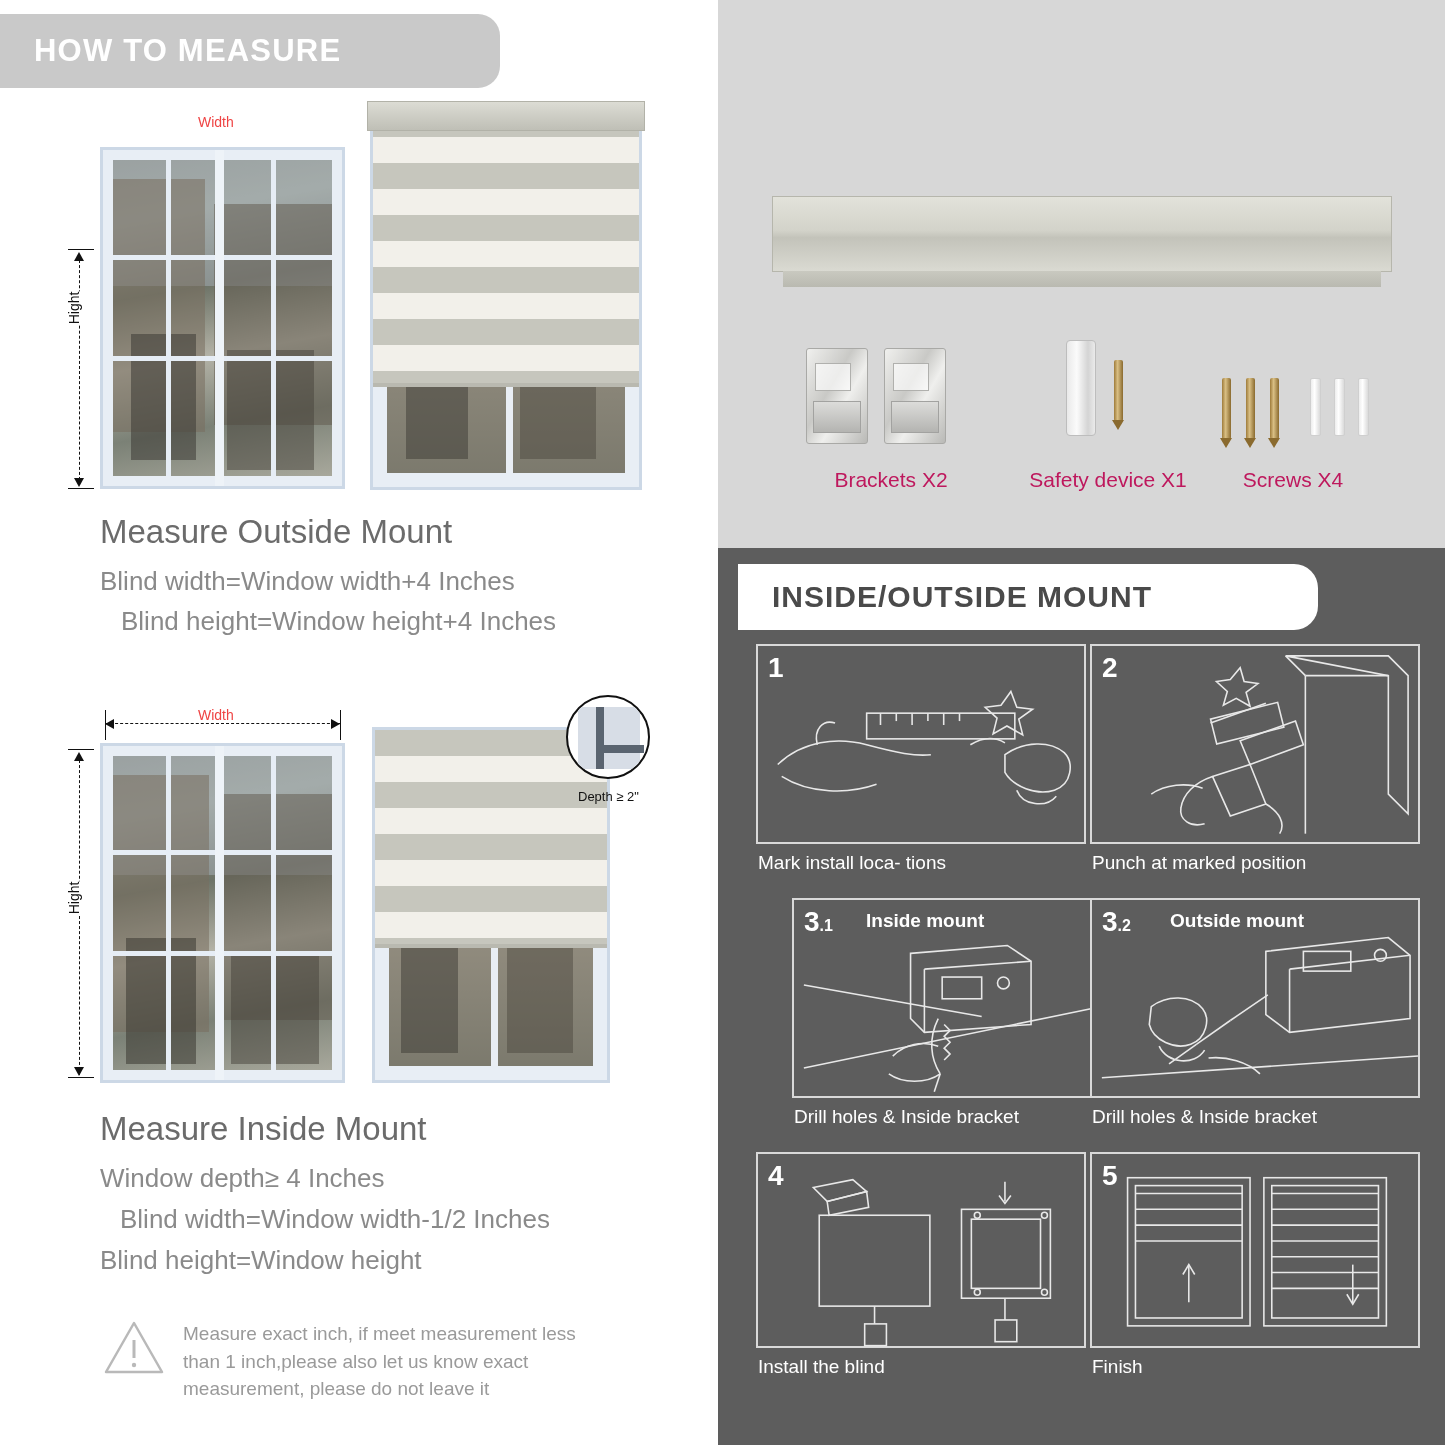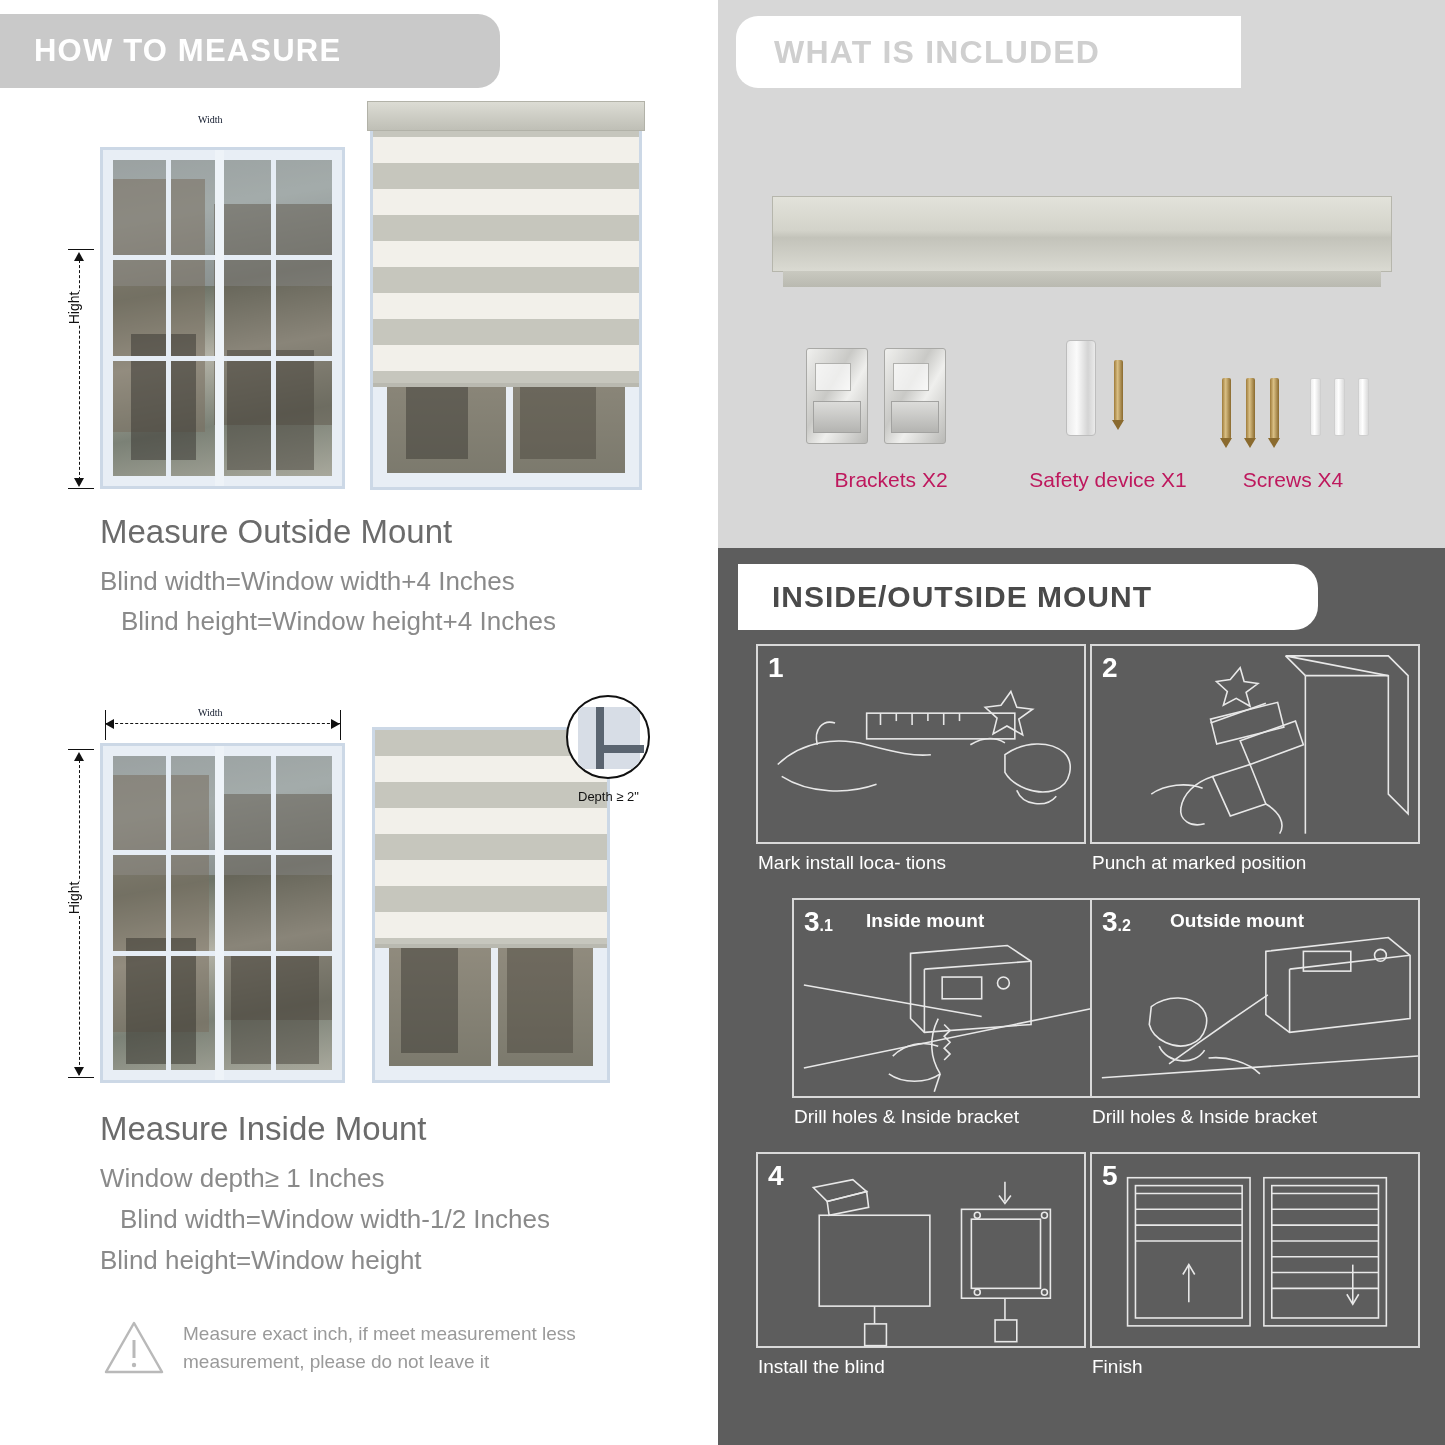--- a/index.html
+++ b/index.html
@@ -92,21 +92,21 @@
   .tick-v { position:absolute; width:1px; background:#111; }
   .tick-h { position:absolute; height:1px; background:#111; }
   .arrow-l, .arrow-r, .arrow-u, .arrow-d {
     position:absolute; width:0; height:0;
   }
   .arrow-l { border-top:5px solid transparent; border-bottom:5px solid transparent; border-right:9px solid #111; }
   .arrow-r { border-top:5px solid transparent; border-bottom:5px solid transparent; border-left:9px solid #111; }
   .arrow-u { border-left:5px solid transparent; border-right:5px solid transparent; border-bottom:9px solid #111; }
   .arrow-d { border-left:5px solid transparent; border-right:5px solid transparent; border-top:9px solid #111; }
   .dim-label {
-    position:absolute; font-size:10px; color:#0f172a; background:#fff; padding:0 5px;font-family:Liberation Serif, serif;
+    position:absolute; font-size:14px; color:#ef4444; background:#fff; padding:0 5px;
   }
   .dim-label-v {
     position:absolute; font-size:14px; color:#111; background:#fff;
     transform:rotate(-90deg); transform-origin:center center;
   }
 
   .section-title {
     position:absolute; font-size:33px; color:#6b6b6b; font-weight:normal;
   }
   .section-line {
@@ -328,43 +328,41 @@
 
       <div class="depth-circle" style="left:566px;top:0px;">
         <div style="position:absolute;left:10px;top:10px;width:62px;height:62px;background:#d7dde6;"></div>
         <div style="position:absolute;left:28px;top:10px;width:8px;height:62px;background:#5a6470;"></div>
         <div style="position:absolute;left:28px;top:48px;width:48px;height:8px;background:#5a6470;"></div>
       </div>
       <div class="depth-label" style="left:578px;top:94px;">Depth ≥ 2"</div>
     </div>
 
     <div class="section-title" style="left:100px;top:1110px;">Measure Inside Mount</div>
-    <div class="section-line" style="left:100px;top:1163px;">Window depth≥ 1 Inches</div>
+    <div class="section-line" style="left:100px;top:1163px;">Window depth≥ 4 Inches</div>
     <div class="section-line" style="left:100px;top:1204px;margin-left:20px;">Blind width=Window width-1/2 Inches</div>
     <div class="section-line" style="left:100px;top:1245px;">Blind height=Window height</div>
 
     <div class="note-wrap" style="left:103px;top:1320px;width:560px;">
       <div class="warn-tri">
         <svg width="62" height="56" viewBox="0 0 62 56">
           <polygon points="31,3 59,52 3,52" fill="none" stroke="#b9b9b9" stroke-width="2.5" stroke-linejoin="round"></polygon>
           <line x1="31" y1="20" x2="31" y2="38" stroke="#b9b9b9" stroke-width="3"></line>
           <circle cx="31" cy="45" r="2.2" fill="#b9b9b9" stroke="none"></circle>
         </svg>
       </div>
       <div class="note-text">
         <div>Measure exact inch, if meet measurement less</div>
+        <div>than 1 inch,please also let us know exact</div>
         <div>measurement, please do not leave it</div>
       </div>
     </div>
   </div>
 
   <div class="included-panel">
-    <div id="included-tab">
-      <span>WHAT IS INCLUDED</span>
-    </div>
 
 
     <div class="head-rail"></div>
 
     <div class="bracket" style="left:88px;top:348px;"></div>
     <div class="bracket" style="left:166px;top:348px;"></div>
     <div class="part-label" style="left:48px;top:468px;width:250px;">Brackets X2</div>
 
     <div class="safety" style="left:348px;top:340px;"></div>
     <div class="screw-gold" style="left:396px;top:360px;"></div>

